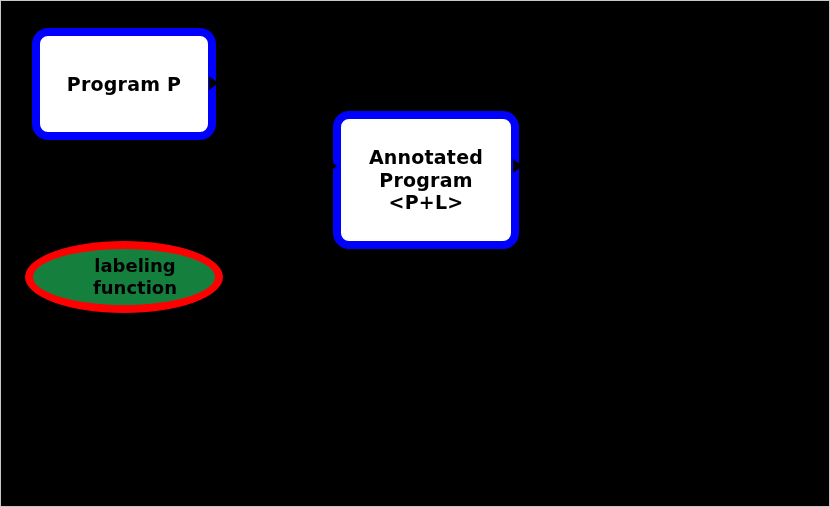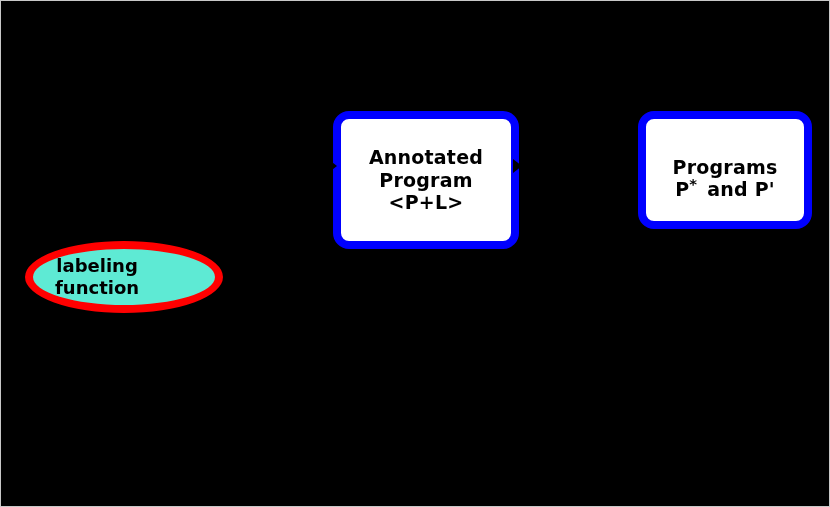--- a/index.html
+++ b/index.html
@@ -37,27 +37,27 @@
     color: #000000;
     line-height: 1.18;
     white-space: pre-line;
     letter-spacing: 0.2px;
   }
 
   
   .node-ellipse {
     position: absolute;
     box-sizing: border-box;
-    background: #5eead4;
+    background: #15803d;
     border-style: solid;
     border-width: 8px;
     border-radius: 50%;
     display: flex;
     align-items: center;
-    justify-content: flex-start;
+    justify-content: center;
     text-align: center;
   }
   .node-ellipse .node-label {
     font-weight: bold;
     color: #000000;
     line-height: 1.2;
     white-space: pre-line;
   }
 
   
@@ -98,30 +98,30 @@
   }
   #notch-p-right     { left: 208px; top: 75px;  }
   #notch-ann-left    { left: 327px; top: 158px; }
   #notch-ann-right   { left: 512px; top: 158px; }
 </style>
 </head>
 <body>
 
 <div id="canvas">
 
+  <div class="node-box" id="box-program-p">
+    <div class="node-label">Program P</div>
+  </div>
 
   <div class="node-box" id="box-annotated">
     <div class="node-label">Annotated
 Program
 &lt;P+L&gt;</div>
   </div>
 
-  <div class="node-box" id="box-programs-out">
-    <div class="node-label"><span>Programs</span><br><span>P</span><span class="sup-star">*</span><span class="sp-gap"></span><span>and  P'</span></div>
-  </div>
 
   <div class="node-ellipse" id="ellipse-labeling">
     <div class="node-label">labeling
 function</div>
   </div>
 
 
   <div class="arrow-notch notch-right" id="notch-p-right"></div>
   <div class="arrow-notch notch-right" id="notch-ann-left"></div>
   <div class="arrow-notch notch-right" id="notch-ann-right"></div>

